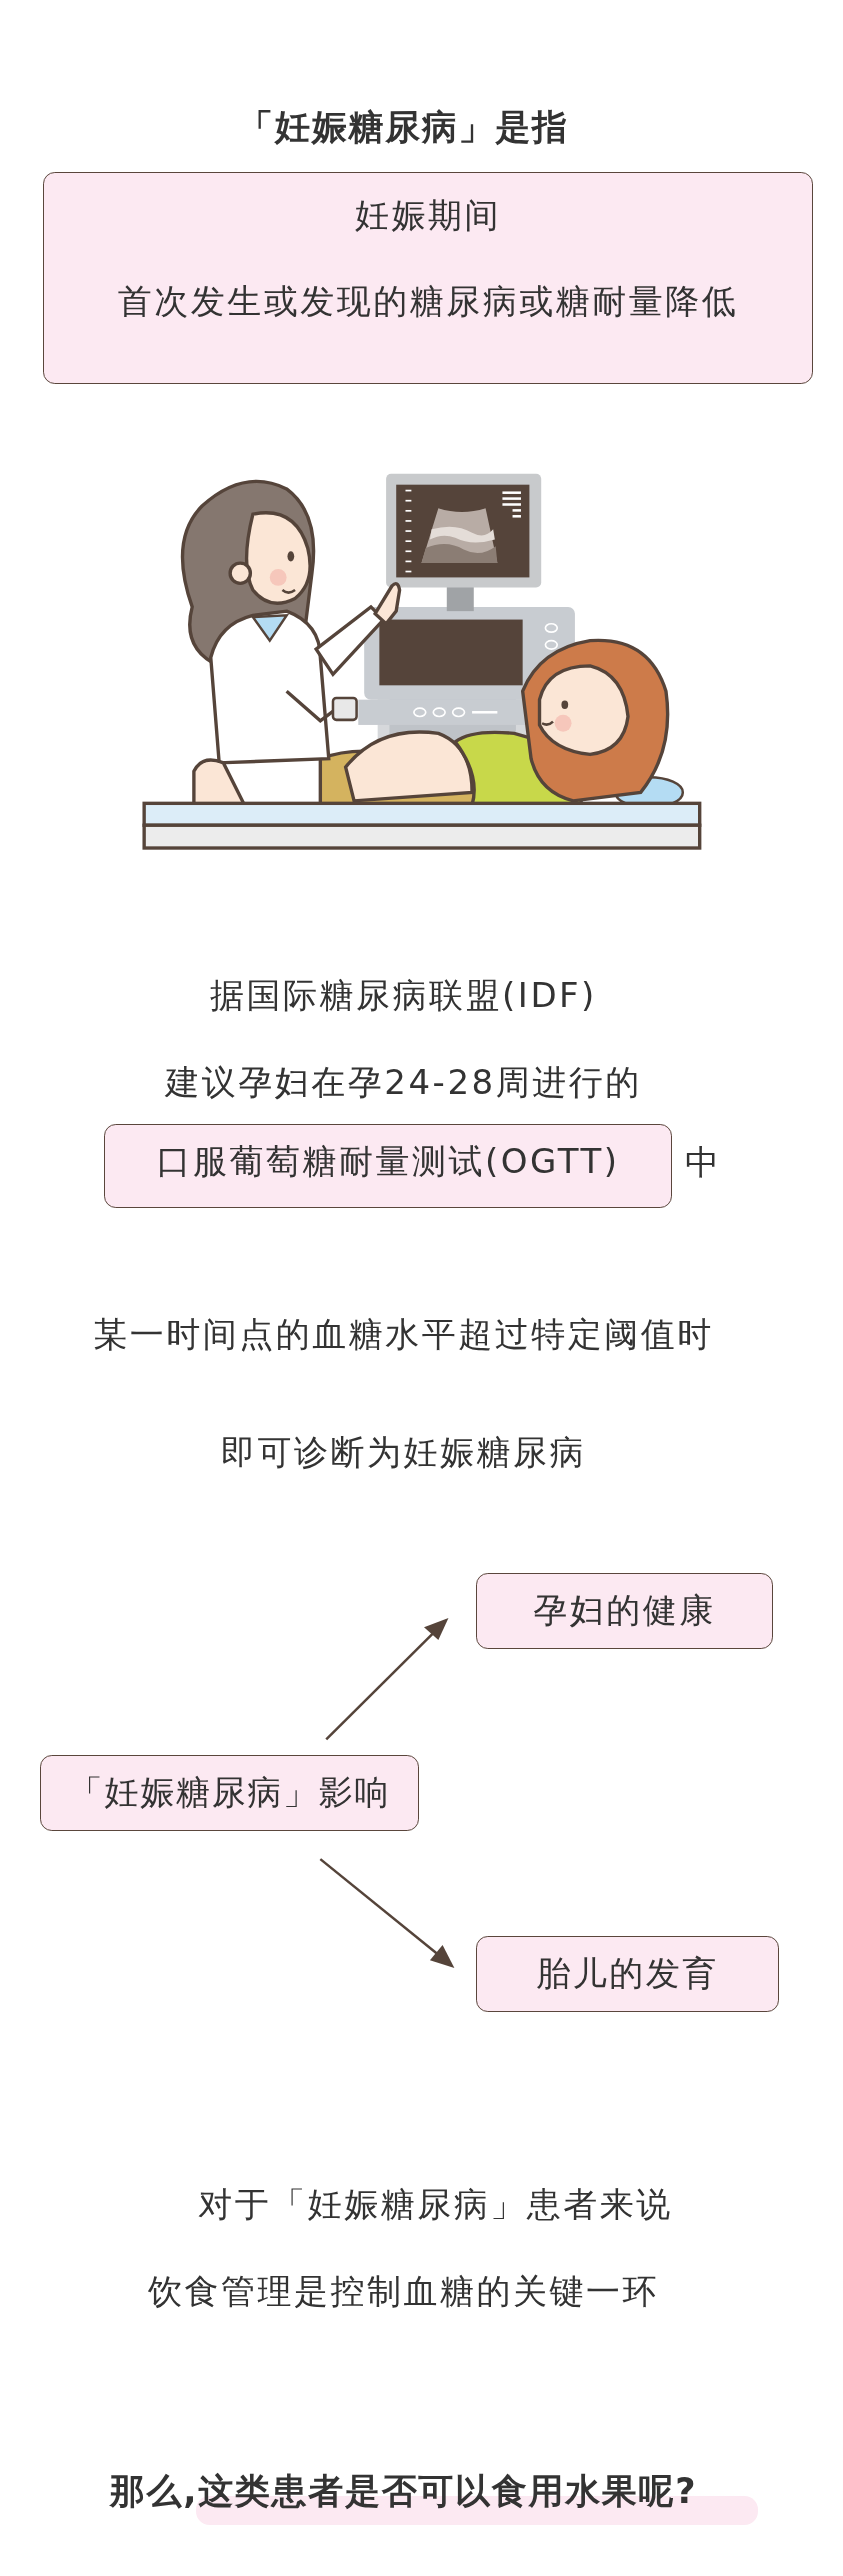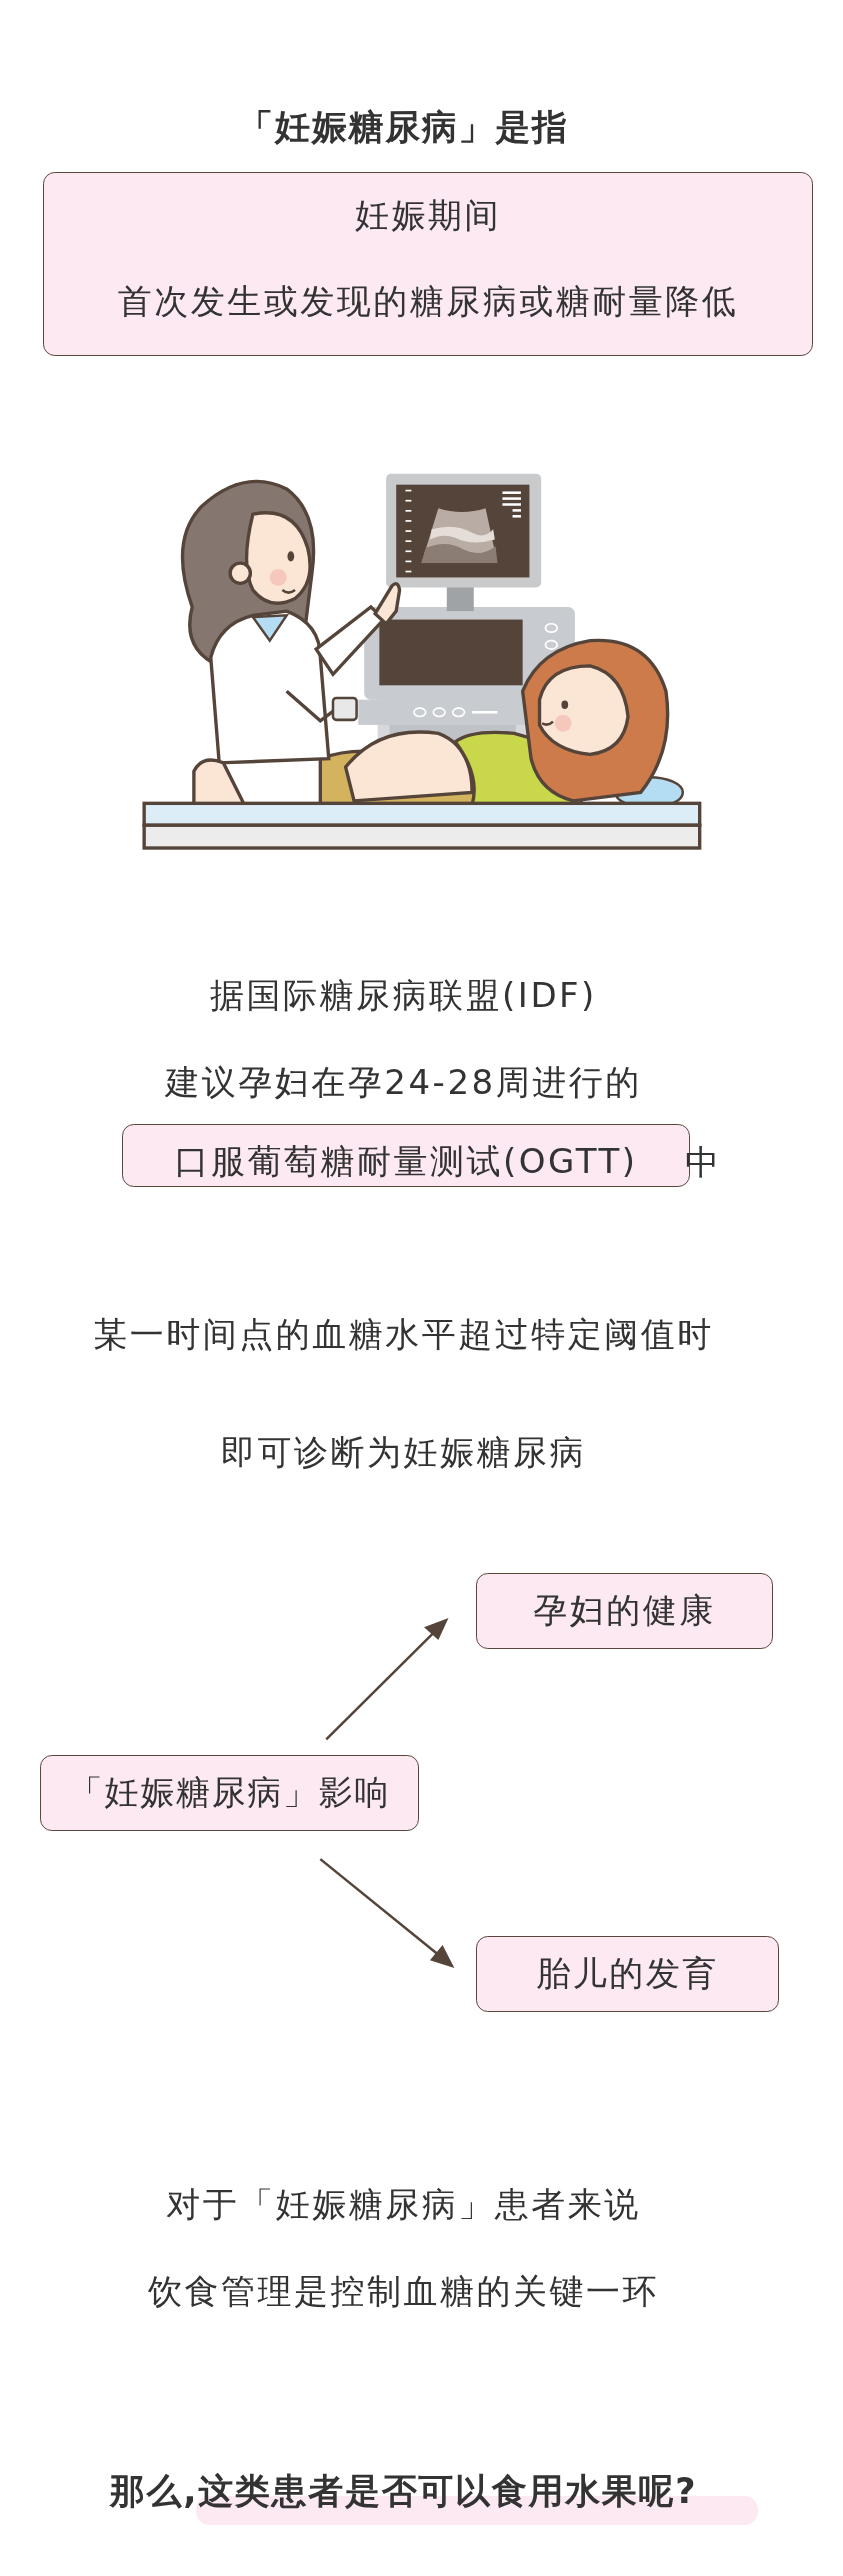--- a/index.html
+++ b/index.html
@@ -14,21 +14,21 @@
   .boxtext { position:absolute; left:0; width:100%; text-align:center;
              font-size:34px; line-height:42px; letter-spacing:2.5px; white-space:nowrap; }
   .highlight { position:absolute; background:#fce9f2; border-radius:13.5px; }
   svg { position:absolute; overflow:visible; }
 </style>
 </head>
 <body>
 
 <div class="line title" style="top:106px;">「妊娠糖尿病」是指</div>
 
-<div class="pinkbox" style="left:43px; top:172px; width:770px; height:184px;">
+<div class="pinkbox" style="left:43px; top:172px; width:770px; height:212px;">
   <div class="boxtext" style="top:21px;">妊娠期间</div>
   <div class="boxtext" style="top:107px;">首次发生或发现的糖尿病或糖耐量降低</div>
 </div>
 
 <svg style="left:0; top:455px;" width="843" height="405" viewBox="0 540 1000 480">
 
   <g>
     <rect x="448" y="730" width="180" height="230" fill="#d6d8db" stroke="#55443a" stroke-width="0"></rect>
     <rect x="462" y="800" width="150" height="160" fill="#bfc3c8"></rect>
     <rect x="432" y="720" width="250" height="110" rx="8" fill="#c8ccd1"></rect>
@@ -98,21 +98,21 @@
 
   <g>
     <rect x="171" y="953" width="659" height="26" fill="#dcedf8" stroke="#55443a" stroke-width="4"></rect>
     <rect x="171" y="979" width="659" height="27" fill="#ececec" stroke="#55443a" stroke-width="4"></rect>
   </g>
 </svg>
 
 <div class="line" style="top:974px;">据国际糖尿病联盟(IDF)</div>
 <div class="line" style="top:1061px;">建议孕妇在孕24-28周进行的</div>
 
-<div class="pinkbox" style="left:122px; top:1124px; width:568px; height:63px;">
+<div class="pinkbox" style="left:104px; top:1124px; width:568px; height:84px;">
   <div class="boxtext" style="top:15px;">口服葡萄糖耐量测试(OGTT)</div>
 </div>
 <div class="abs" style="left:685px; top:1141px; font-size:34px; line-height:42px;">中</div>
 
 <div class="line" style="top:1313px;">某一时间点的血糖水平超过特定阈值时</div>
 <div class="line" style="top:1431px;">即可诊断为妊娠糖尿病</div>
 
 <div class="pinkbox" style="left:476px; top:1573px; width:297px; height:76px;">
   <div class="boxtext" style="top:15px;">孕妇的健康</div>
 </div>
@@ -129,20 +129,20 @@
   <g>
     <line x1="387" y1="2063" x2="522" y2="1929" stroke="#55443a" stroke-width="3"></line>
     <polygon points="532,1919 503,1930 520,1945" fill="#55443a"></polygon>
   </g>
   <g>
     <line x1="380" y1="2205" x2="527" y2="2324" stroke="#55443a" stroke-width="3"></line>
     <polygon points="539,2334 510,2325 525,2307" fill="#55443a"></polygon>
   </g>
 </svg>
 
-<div class="line" style="top:2183px;">对于「妊娠糖尿病」患者来说</div>
+<div class="line" style="top:2183px;padding-left:32px;">对于「妊娠糖尿病」患者来说</div>
 <div class="line" style="top:2270px;">饮食管理是控制血糖的关键一环</div>
 
 <div class="highlight" style="left:196px; top:2496px; width:562px; height:29px;"></div>
 <div class="line title" style="top:2470px; font-weight:bold;">
   <span>那么,</span><span>这类患者是否可以食用水果呢?</span>
 </div>
 
 
 </body></html>

